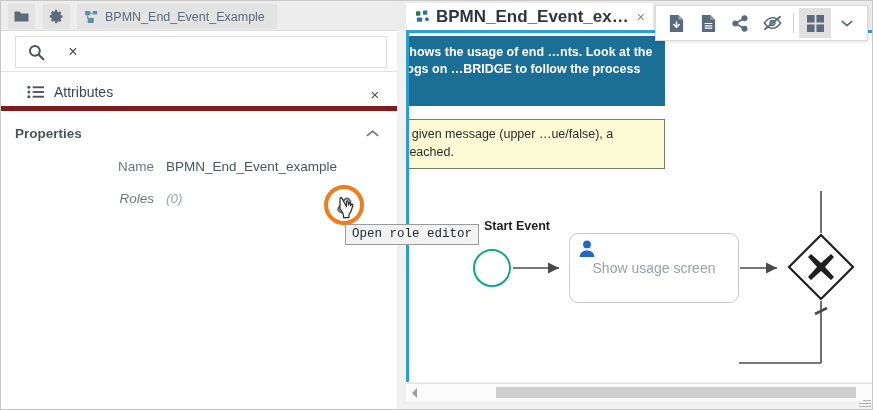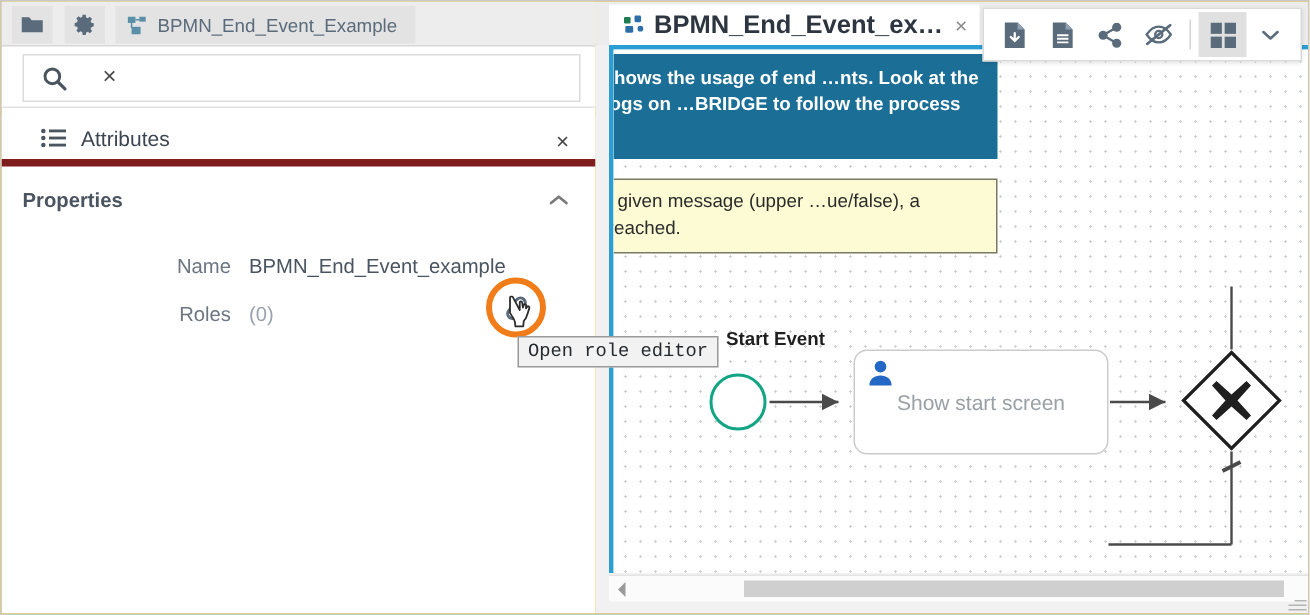--- a/index.html
+++ b/index.html
@@ -123,24 +123,24 @@
   }
   #properties-collapse {
     position: absolute; right: 16px; top: 5px;
     width: 18px; height: 18px;
     display: flex; align-items: center; justify-content: center;
     cursor: pointer;
   }
   .prop-row {
     position: absolute; left: 0;
     width: 396px; height: 26px;
-    display: flex; align-items: flex-end;
+    display: flex; align-items: flex-start;
   }
   #prop-row-name { top: 158px; }
-  #prop-row-roles { top: 190px; }
+  #prop-row-roles { top: 190px; font-style: italic; }
   .prop-label {
     width: 165px;
     text-align: right;
     font-size: 13.5px;
     color: #6d7680;
     padding-right: 12px;
   }
   .prop-value {
     font-size: 13.5px;
     color: #4a5460;
@@ -482,21 +482,21 @@
         </svg>
 
         <div id="start-event-label">Start Event</div>
         <div id="start-event-circle"></div>
 
         <div id="task-node">
           <svg id="task-icon" viewBox="0 0 20 20">
             <circle cx="10" cy="5.4" r="3.9" fill="#2268c4"></circle>
             <path d="M2.6 18c0-4.3 3.3-6.6 7.4-6.6s7.4 2.3 7.4 6.6z" fill="#2268c4"></path>
           </svg>
-          <span id="task-label">Show start screen</span>
+          <span id="task-label">Show usage screen</span>
         </div>
 
         <svg id="gateway" viewBox="0 0 68 68">
           <path d="M34 2 L66 34 L34 66 L2 34 Z" fill="#ffffff" stroke="#1f1f1f" stroke-width="2.2"></path>
           <path d="M24 21 L34 30 L44 21 L47 24 L38 34 L47 44 L44 47 L34 38 L24 47 L21 44 L30 34 L21 24 Z" fill="#1f1f1f"></path>
         </svg>
       </div>
     </div>
 
     <div id="canvas-toolbar">

